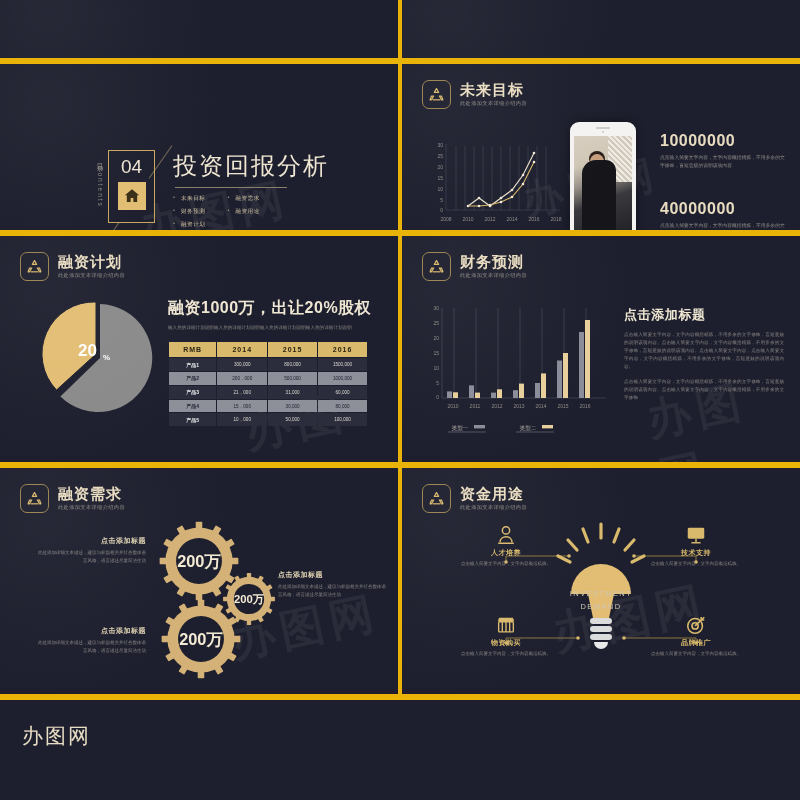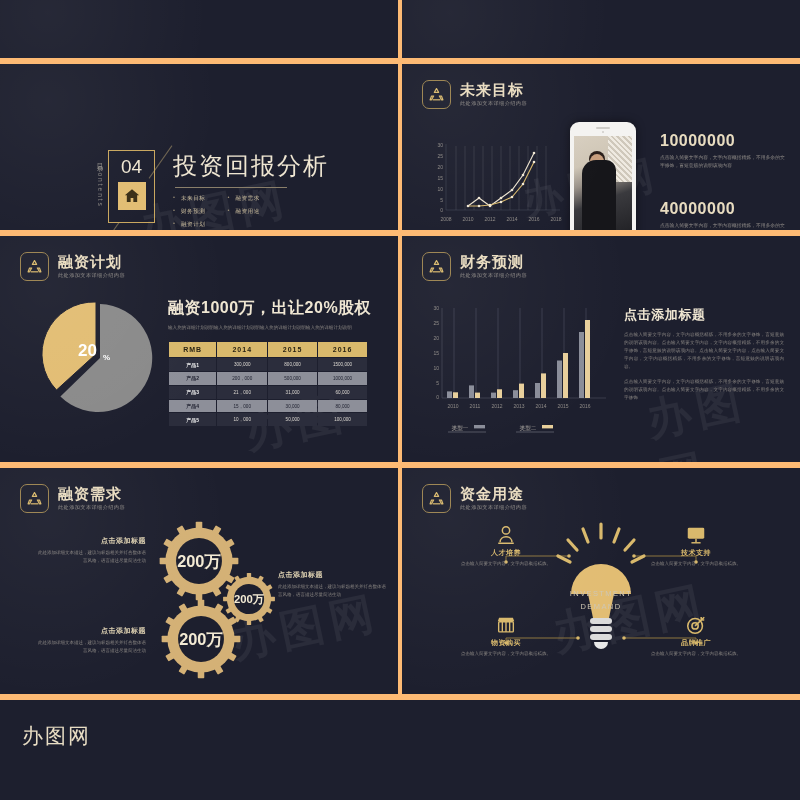--- a/index.html
+++ b/index.html
@@ -1,18 +1,18 @@
 <!DOCTYPE html>
 <html><head>
 <meta charset="utf-8">
 <style>
   * { margin:0; padding:0; box-sizing:border-box; }
   html,body { width:800px; height:800px; background:#c8c8cc; overflow:hidden;
               font-family:"Liberation Sans","DejaVu Sans",sans-serif; }
-  .deck { position:relative; width:800px; height:711px; background:#fdba74; }
+  .deck { position:relative; width:800px; height:711px; background:#eab308; }
 
   .slide { position:absolute; background:#1d1f2e; overflow:hidden; }
   .slide::after{ content:""; position:absolute; inset:0; pointer-events:none;
      background:radial-gradient(circle at 12% 22%, rgba(255,255,255,.045), transparent 46%); }
 
   
   .strip-l { left:0;   top:0; width:398px; height:58px; }
   .strip-r { left:402px; top:0; width:398px; height:58px; }
 
   

